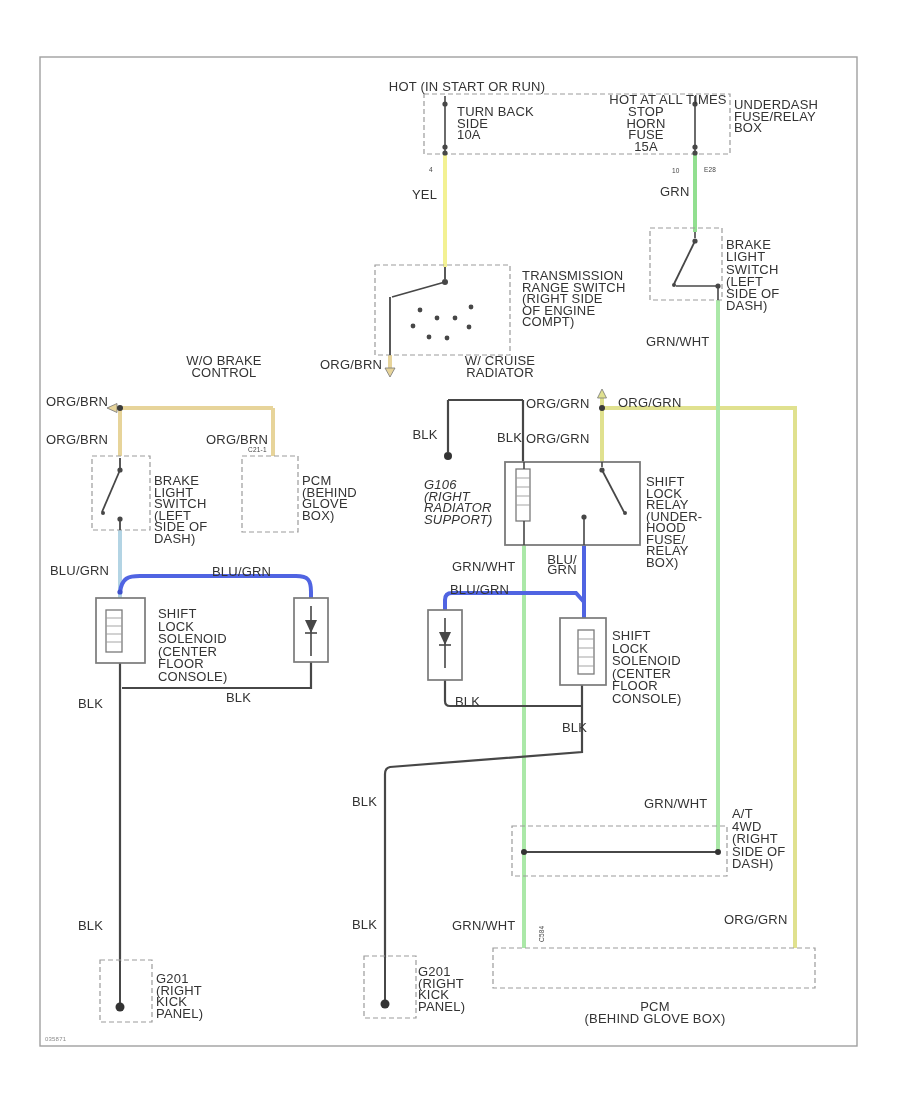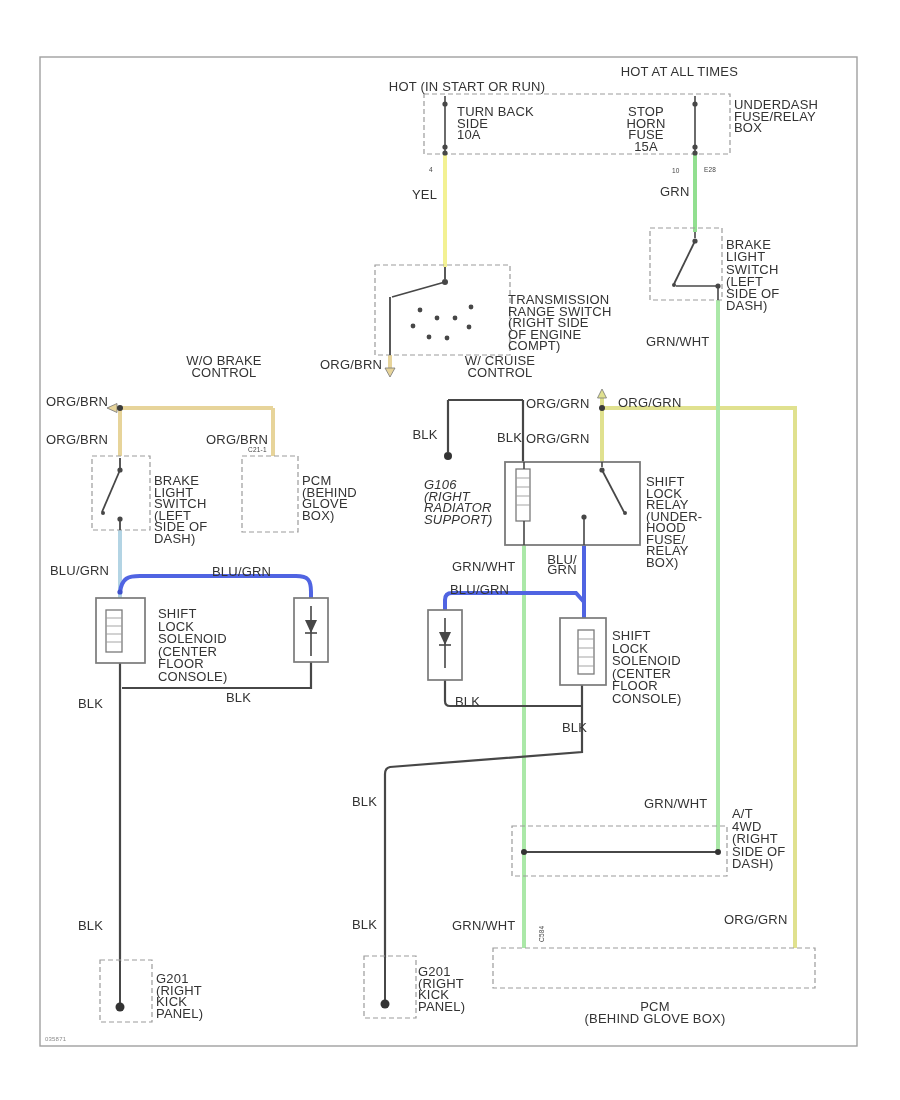--- a/index.html
+++ b/index.html
@@ -210,47 +210,47 @@
     <circle cx="524" cy="852" r="3" fill="#333"></circle>
     <circle cx="718" cy="852" r="3" fill="#333"></circle>
   </g>
 
   <g>
     <rect x="493" y="948" width="322" height="40" fill="none" stroke="#9b9b9b" stroke-width="1.2" stroke-dasharray="5,3"></rect>
   </g>
 </svg>
 
 <div class="lbl c" style="left:382px;top:81px;width:170px;">HOT (IN START OR RUN)</div>
-<div class="lbl c" style="left:598px;top:66px;width:140px;text-align:right;">HOT AT ALL TIMES</div>
+<div class="lbl c" style="left:598px;top:94px;width:140px;">HOT AT ALL TIMES</div>
 <div class="lbl" style="left:457px;top:106px;">TURN BACK
 SIDE
 10A</div>
 <div class="lbl r" style="left:608px;top:106px;width:76px;">STOP HORN
 FUSE
 15A</div>
 <div class="lbl" style="left:734px;top:99px;">UNDERDASH
 FUSE/RELAY
 BOX</div>
 <div class="lbl tiny" style="left:429px;top:166px;">4</div>
 <div class="lbl" style="left:412px;top:189px;">YEL</div>
 <div class="lbl tiny" style="left:672px;top:167px;">10</div>
 <div class="lbl tiny" style="left:704px;top:166px;">E28</div>
 <div class="lbl" style="left:660px;top:186px;">GRN</div>
 
-<div class="lbl" style="left:508px;top:270px;margin-top:24px;">TRANSMISSION
+<div class="lbl" style="left:522px;top:270px;">TRANSMISSION
 RANGE SWITCH
 (RIGHT SIDE
 OF ENGINE
 COMPT)</div>
 <div class="lbl r" style="left:320px;top:359px;width:60px;">ORG/BRN</div>
 
 <div class="lbl c" style="left:176px;top:355px;width:96px;">W/O BRAKE
 CONTROL</div>
 <div class="lbl c" style="left:452px;top:355px;width:96px;">W/ CRUISE
-CONTROL</div>
+RADIATOR</div>
 
 <div class="lbl r" style="left:46px;top:396px;width:62px;">ORG/BRN</div>
 <div class="lbl r" style="left:46px;top:434px;width:62px;">ORG/BRN</div>
 <div class="lbl r" style="left:206px;top:434px;width:60px;">ORG/BRN</div>
 <div class="lbl" style="left:154px;top:475px;">BRAKE
 LIGHT
 SWITCH
 (LEFT
 SIDE OF
 DASH)</div>

